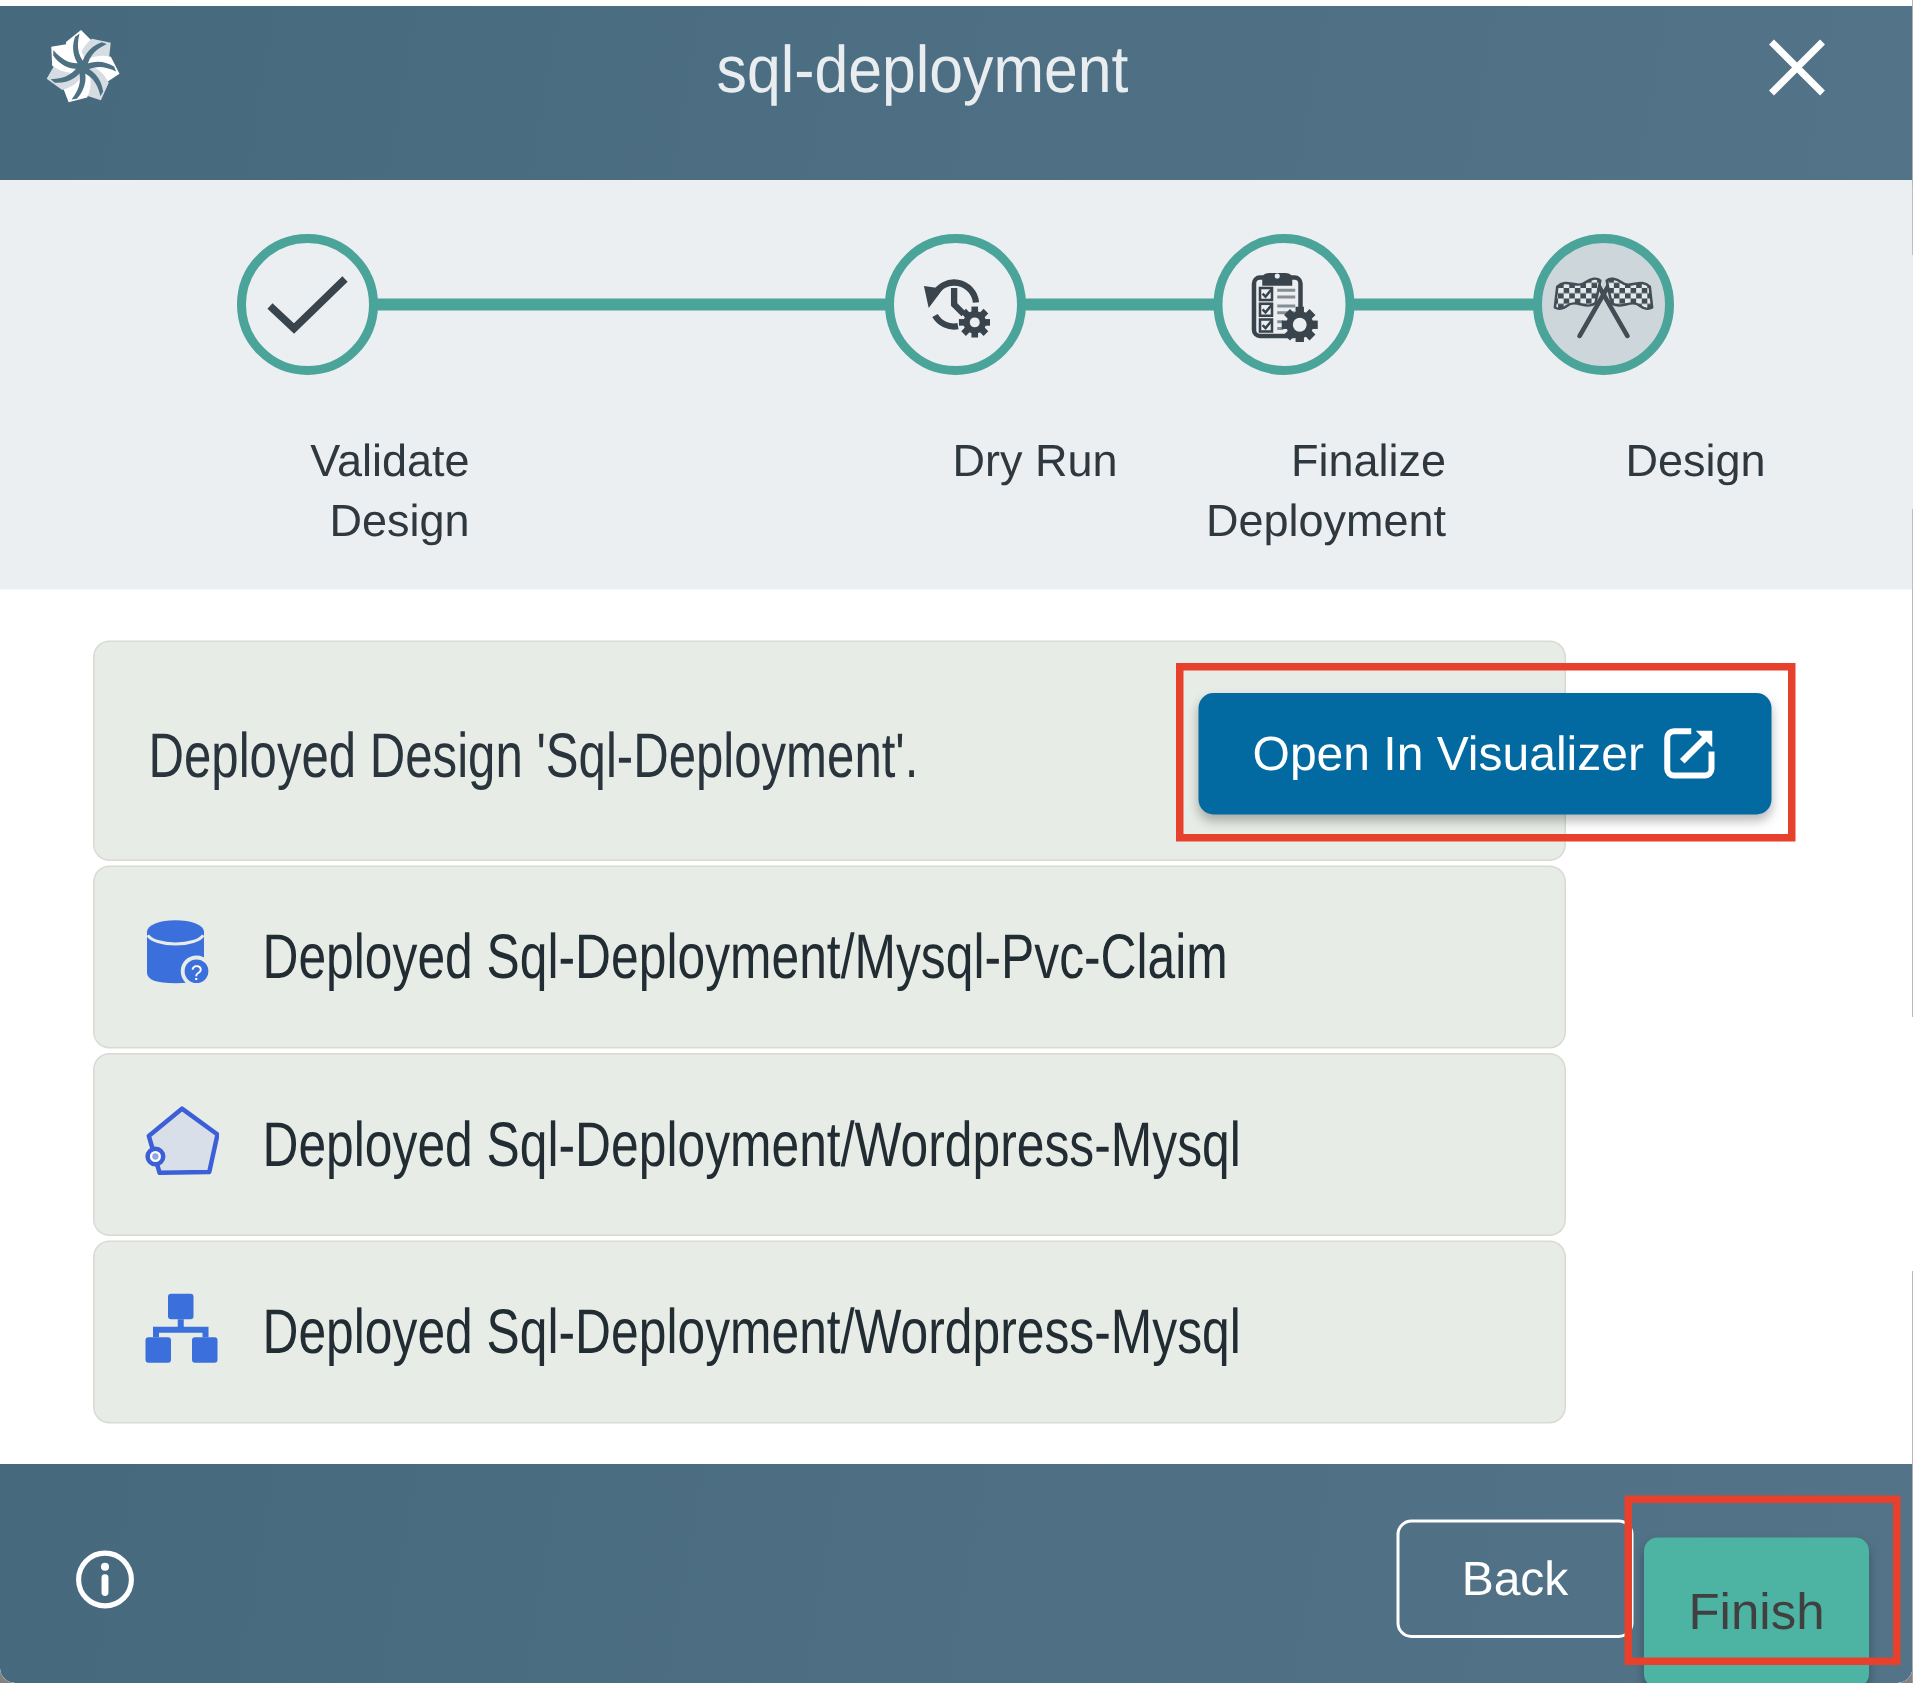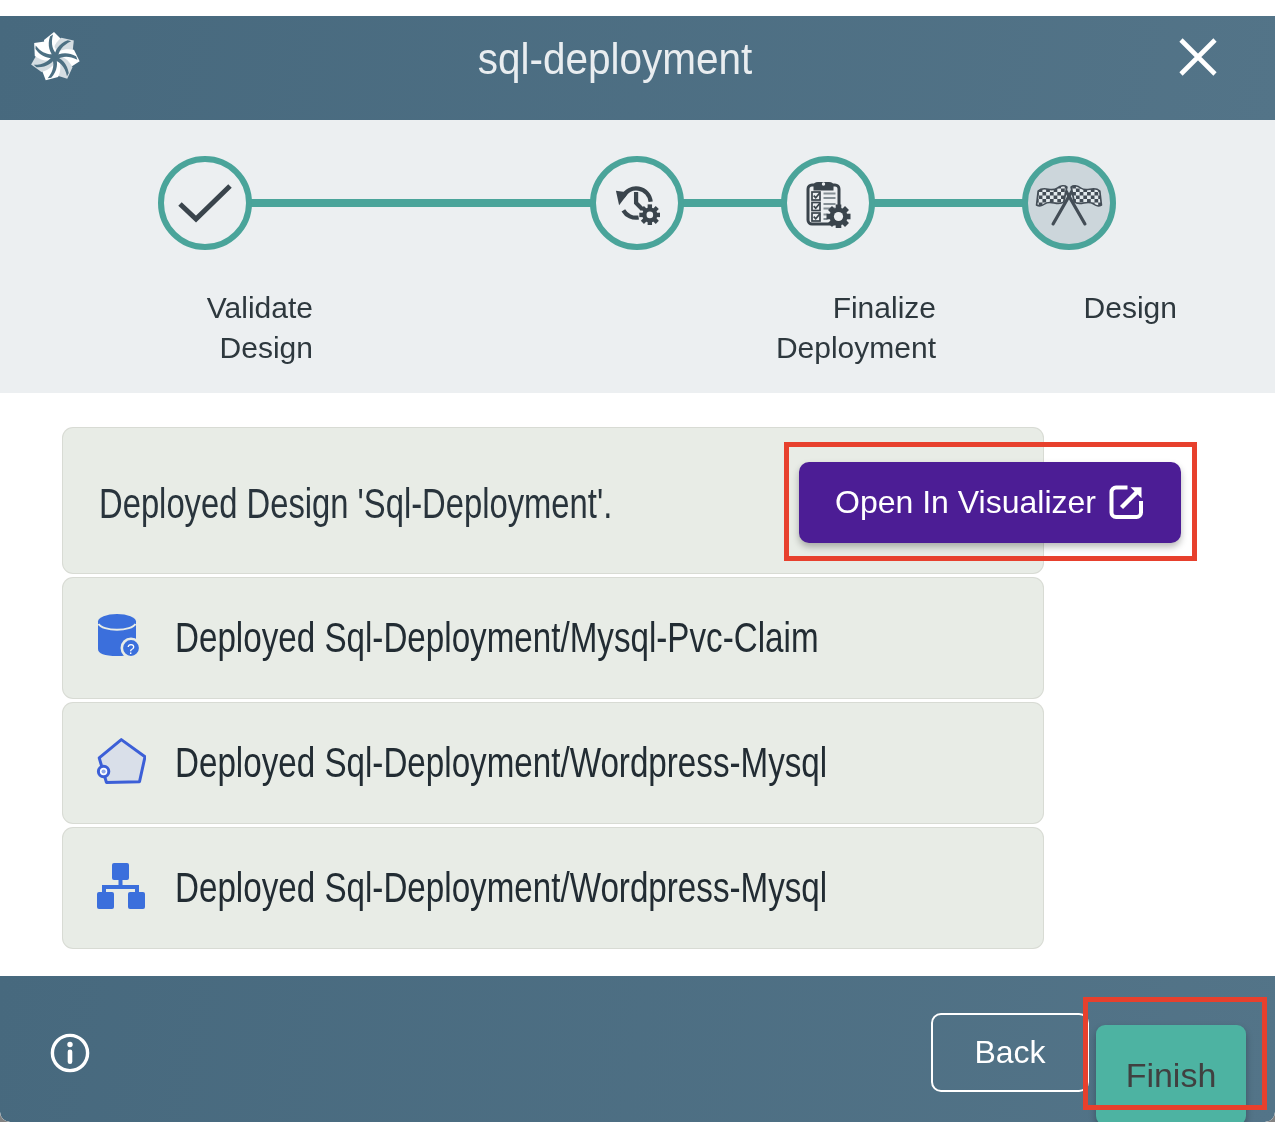--- a/index.html
+++ b/index.html
@@ -1,20 +1,20 @@
 <!DOCTYPE html>
 <html><head>
 <meta charset="utf-8">
 <style>
   * { margin:0; padding:0; box-sizing:border-box; }
   html,body { width:1275px; height:1122px; background:#828282; overflow:hidden; font-family:"Liberation Sans", sans-serif; }
   .dialog { position:relative; width:1275px; height:1122px; background:#fff; border-radius:0 0 10px 10px; overflow:hidden; }
 
   
-  .hdr { position:absolute; left:0; top:16px; width:1275px; height:120px;
+  .hdr { position:absolute; left:0; top:4px; width:1275px; height:120px;
          background:linear-gradient(100deg,#47697e 0%, #537488 100%); }
   .hdr .title { position:absolute; left:-45px; right:0; top:18px; text-align:center;
          font-size:44px; color:#e9edf0; transform:scaleX(0.92); }
   .logo { position:absolute; left:30px; top:15px; }
   .closex { position:absolute; left:1178px; top:20px; }
 
   
   .stepper { position:absolute; left:0; top:120px; width:1275px; height:273px; background:#eceff1; }
   .connector { position:absolute; left:205px; top:79px; width:864px; height:8px; background:#4aa49a; }
   .step { position:absolute; top:36px; width:216px; text-align:right; }
@@ -28,21 +28,21 @@
   .row { position:relative; width:980px; background:#e8ece6; box-shadow:0 0 0 1px #d8dbd4;border-radius:10px; }
   .row1 { height:145px; margin-bottom:5px; }
   .rowi { height:120px; margin-bottom:5px; }
   .row1 .txt { position:absolute; left:36px; top:calc(50% + 3px); transform:translateY(-50%) scaleX(0.78);
                transform-origin:left center; font-size:42px; color:#29343c; white-space:nowrap; }
   .rowi .txt { position:absolute; left:112px; top:50%; transform:translateY(-50%) scaleX(0.79);
                transform-origin:left center; font-size:42px; color:#222c33; white-space:nowrap; }
   .rowi .ricon { position:absolute; left:33px; top:50%; transform:translateY(-50%); }
 
   .openbtn { position:absolute; left:736px; top:34px; width:382px; height:81px;
-             background:#4c1d95; border-radius:10px; color:#fff;
+             background:#0369a1; border-radius:10px; color:#fff;
              display:flex; align-items:center; justify-content:center; gap:12px; font-size:32px;
              box-shadow:0 4px 7px rgba(0,0,0,0.28); }
   .redbox1 { position:absolute; left:784px; top:442px; width:413px; height:119px;
              border:5px solid #e7402d; z-index:5; }
   .redbox2 { position:absolute; left:1083px; top:997px; width:184px; height:113px;
              border:5px solid #e7402d; z-index:5; }
 
   
   .ftr { position:absolute; left:0; top:976px; width:1275px; height:146px;
          background:linear-gradient(100deg,#47697e 0%, #537488 100%);
@@ -120,23 +120,24 @@
               <rect x="-2.4" y="-11.5" width="4.8" height="5" transform="rotate(45)"></rect>
               <rect x="-2.4" y="6.5" width="4.8" height="5" transform="rotate(45)"></rect>
               <rect x="-11.5" y="-2.4" width="5" height="4.8" transform="rotate(45)"></rect>
               <rect x="6.5" y="-2.4" width="5" height="4.8" transform="rotate(45)"></rect>
             </g>
             <circle r="8.2"></circle>
             <circle r="3.6" fill="#eceff1"></circle>
           </g>
         </svg>
       </div>
-    </div>
-
-    <div class="step" style="left:720px;">
+      <div class="slabel">Dry Run</div>
+    </div>
+
+    <div class="step" style="left:748px;">
       <div class="circle">
         <svg width="46" height="50" viewBox="0 0 46 50">
           <rect x="3" y="7" width="31" height="39" rx="4" fill="none" stroke="#3a444c" stroke-width="3"></rect>
           <path d="M13,4 h11 q4.5,0 4.5,4 v4.5 h-20 V8 q0,-4 4.5,-4 z" fill="#3a444c"></path>
           <circle cx="18.5" cy="6" r="1.7" fill="#eceff1"></circle>
           <g stroke="#3a444c" stroke-width="1.7" fill="none">
             <rect x="7" y="14" width="8" height="8"></rect>
             <rect x="7" y="24.5" width="8" height="8"></rect>
             <rect x="7" y="35" width="8" height="8"></rect>
             <path d="M8.7,17.7 l2,2 4.2,-5 M8.7,28.2 l2,2 4.2,-5 M8.7,38.7 l2,2 4.2,-5"></path>

